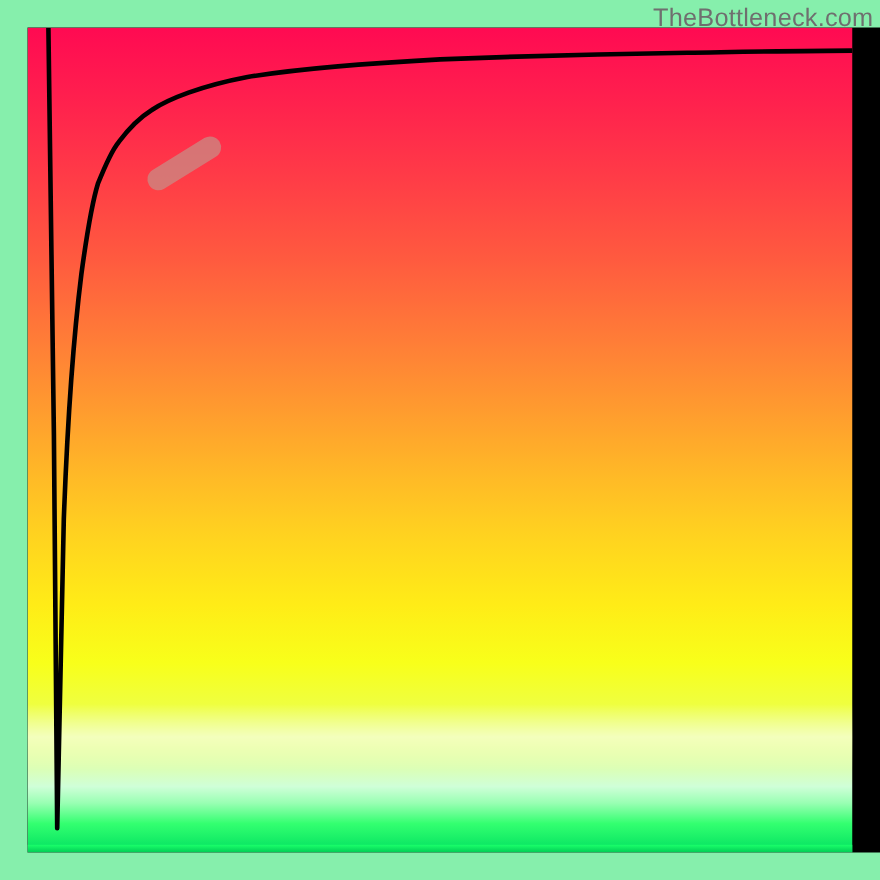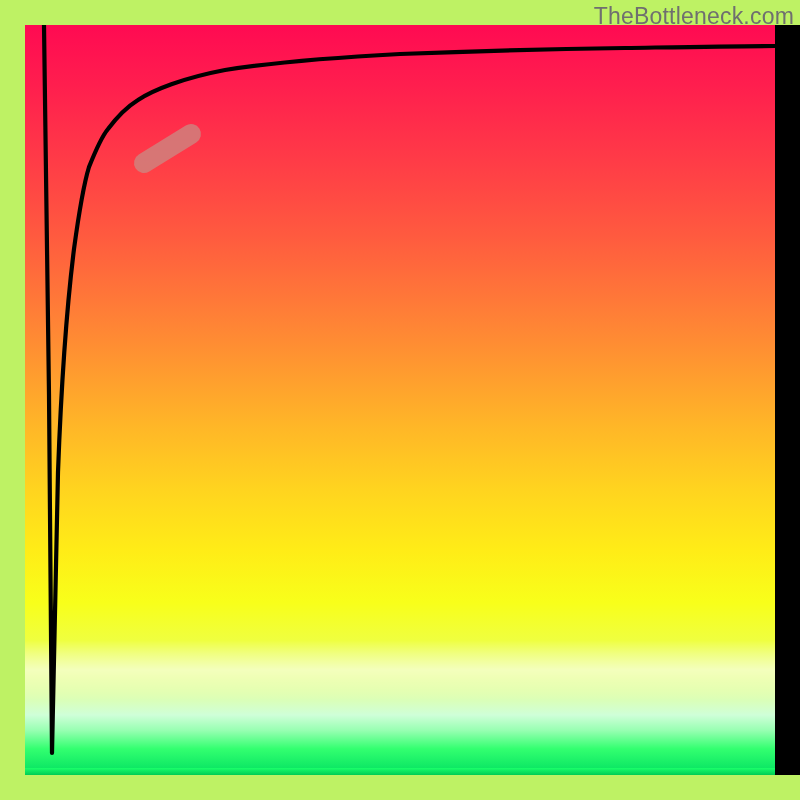--- a/index.html
+++ b/index.html
@@ -86,21 +86,21 @@
   }
   .marker {
     fill: none;
     stroke: #c98b84;
     stroke-opacity: 0.75;
     stroke-width: 20;
     stroke-linecap: round;
   }
   .border-top, .border-left, .border-bottom {
     position: absolute;
-    background: #bef264;
+    background: #86efac;
     text-decoration: underline;
   }
   .border-top {
     left: 0; top: 0; right: 0; height: 25px;
   }
   .border-left {
     left: 0; top: 0; bottom: 0; width: 25px;
   }
   .border-bottom {
     left: 0; bottom: 0; right: 0; height: 25px;

